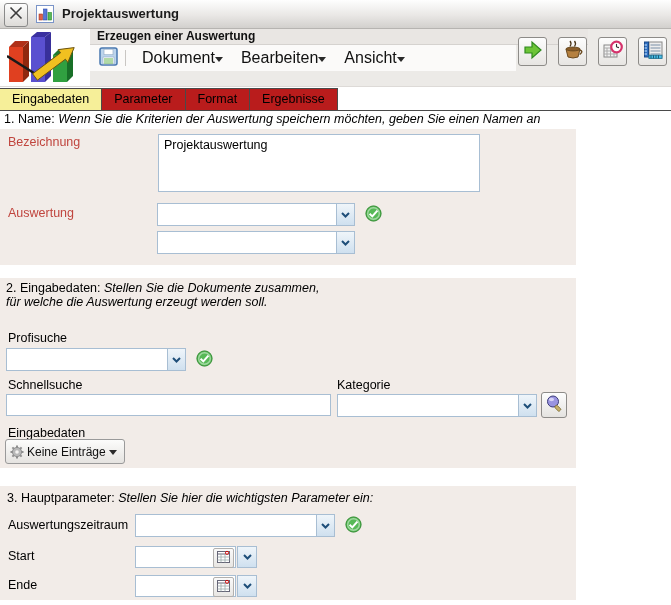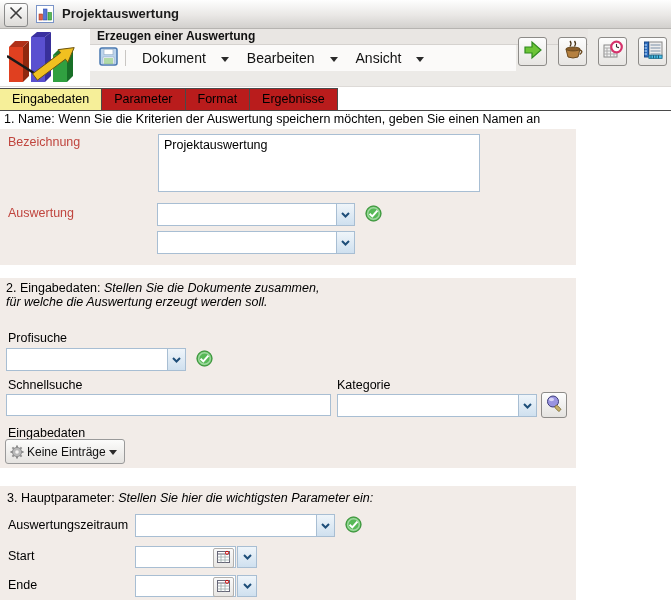--- a/index.html
+++ b/index.html
@@ -24,39 +24,39 @@
   .logo-box{position:absolute;left:0;top:0;width:90px;height:57px;background:#ffffff;}
   .app-header-strip{position:absolute;left:90px;top:0;width:498px;height:15px;
                     background:#e9e6e3;border-bottom:1px solid #d5d2cf;}
   .app-header-strip span{display:block;padding-left:7px;line-height:15px;
                          font-size:12px;font-weight:bold;color:#111;}
   .menu-strip{position:absolute;left:90px;top:16px;width:426px;height:26px;
               background:#fbfaf9;display:flex;align-items:center;}
   .save-btn{width:22px;height:22px;margin-left:7px;display:flex;align-items:center;
             justify-content:center;cursor:pointer;}
   .menu-sep{width:1px;height:16px;background:#c9c6c3;margin:0 7px 0 6px;}
-  .menu-item{display:flex;align-items:center;gap:15px;padding:0 9px;font-size:14px;
+  .menu-item{display:flex;align-items:center;gap:0;padding:0 9px;font-size:16px;
              color:#111;cursor:pointer;line-height:26px;}
   .menu-caret{width:0;height:0;border-left:4px solid transparent;
               border-right:4px solid transparent;border-top:5px solid #2a2a2a;margin-top:2px;}
   .action-buttons{position:absolute;left:518px;top:8px;display:flex;gap:11px;}
   .tool-btn{width:27px;height:27px;border:1px solid #8d8b88;border-radius:3px;
             background:linear-gradient(#fdfdfd,#e7e5e2);display:flex;align-items:center;
             justify-content:center;cursor:pointer;}
 
   
   .tabs{position:absolute;left:0;top:88px;width:671px;height:22px;
         border-bottom:1px solid #4a4a4a;display:flex;}
   .tab{border-top:1px solid #4a4a4a;border-right:1px solid #4a4a4a;background:#b91c1c;
        line-height:21px;padding:0 12px;font-size:12.5px;color:#000;cursor:pointer;}
   .tab.active{background:#f6ef99;}
 
   
   .sec-heading{position:absolute;left:4px;font-size:12.5px;color:#000;}
-  .sec-heading .it{}
+  .sec-heading .it{font-style:italic;}
 
   
   .panel{position:absolute;left:0;width:576px;background:#f2ece8;}
   .flabel{position:absolute;font-size:12.5px;color:#000;white-space:nowrap;}
   .flabel.red{color:#c0453e;}
   .panel-heading{position:absolute;left:6px;font-size:12.5px;color:#000;line-height:14px;}
   .panel-heading .it{font-style:italic;}
 
   .ta{position:absolute;border:1px solid #a8bed3;background:#fff;font-size:12.5px;
       font-family:"Liberation Sans",sans-serif;padding:3px 5px;resize:none;}

